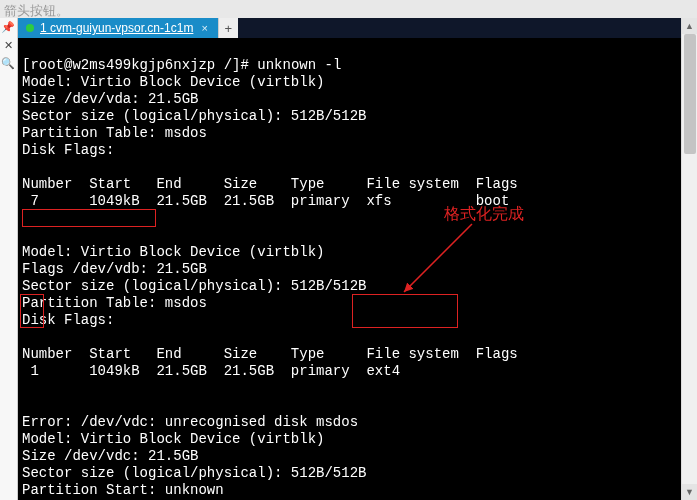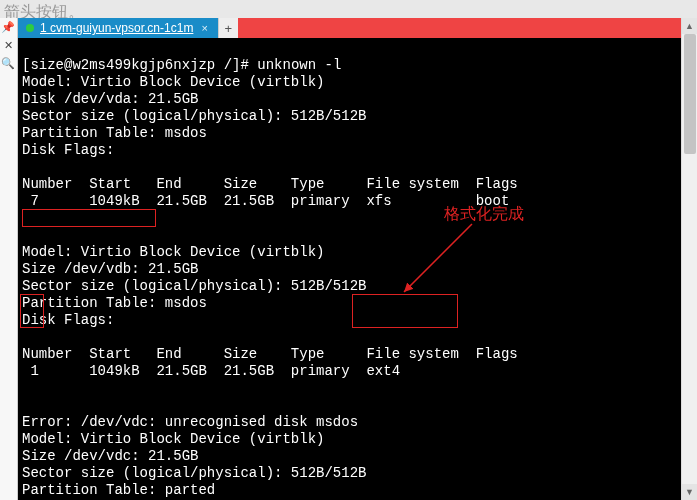--- a/index.html
+++ b/index.html
@@ -8,21 +8,21 @@
     background: #e8e8e8;
     width: 697px;
     height: 500px;
     overflow: hidden;
     position: relative;
   }
   .top-text {
     position: absolute;
     top: 0;
     left: 0;
-    font-size: 16px;
+    font-size: 13px;
     color: #999;
     padding: 2px 4px;
   }
   .sidebar {
     position: absolute;
     top: 18px;
     left: 0;
     width: 18px;
     height: 482px;
     background: #f7f7f7;
@@ -42,21 +42,21 @@
     font-size: 11px;
     color: #444;
     cursor: pointer;
   }
   .tabbar {
     position: absolute;
     top: 18px;
     left: 18px;
     right: 16px;
     height: 20px;
-    background: #ef4444;
+    background: #0f172a;
     display: flex;
     align-items: stretch;
   }
   .tab {
     display: flex;
     align-items: center;
     padding: 0 8px;
     font-size: 12px;
     gap: 6px;
     cursor: pointer;
@@ -165,46 +165,46 @@
   <div class="tab-add">+</div>
 </div>
 
 <div class="scrollbar-v">
   <div class="scroll-arrow">▲</div>
   <div class="scroll-thumb"></div>
   <div class="scroll-arrow" style="position:absolute;bottom:0;width:100%;">▼</div>
 </div>
 
 <div class="terminal">
-<span>[<span>size@w2ms499kgjp6nxjzp</span> <span>/</span>]# <span>unknown -l</span></span>
+<span>[<span>root@w2ms499kgjp6nxjzp</span> <span>/</span>]# <span>unknown -l</span></span>
 <span>Model: Virtio Block Device (virtblk)</span>
-<span>Disk /dev/vda: 21.5GB</span>
+<span>Size /dev/vda: 21.5GB</span>
 <span>Sector size (logical/physical): 512B/512B</span>
 <span>Partition Table: msdos</span>
 <span>Disk Flags:</span>
 
 <span>Number  Start   End     Size    Type     File system  Flags</span>
 <span> 7      1049kB  21.5GB  21.5GB  primary  xfs          boot</span>
 
 
 <span>Model: Virtio Block Device (virtblk)</span>
-<span>Size /dev/vdb: 21.5GB</span>
+<span>Flags /dev/vdb: 21.5GB</span>
 <span>Sector size (logical/physical): 512B/512B</span>
 <span>Partition Table: msdos</span>
 <span>Disk Flags:</span>
 
 <span>Number  Start   End     Size    Type     File system  Flags</span>
 <span> 1      1049kB  21.5GB  21.5GB  primary  ext4</span>
 
 
 <span>Error: /dev/vdc: unrecognised disk msdos</span>
 <span>Model: Virtio Block Device (virtblk)</span>
 <span>Size /dev/vdc: 21.5GB</span>
 <span>Sector size (logical/physical): 512B/512B</span>
-<span>Partition Table: parted</span>
+<span>Partition Start: unknown</span>
 <span>Disk Flags:</span>
 </div>
 
 <div class="annot-box" style="top:209px; left:22px; width:134px; height:18px;"></div>
 <div class="annot-box" style="top:294px; left:20px; width:24px; height:34px;"></div>
 <div class="annot-box" style="top:294px; left:352px; width:106px; height:34px;"></div>
 <div class="annot-text" style="top:204px; left:444px;">格式化完成</div>
 <svg class="annot-arrow" style="top:220px; left:396px; width:84px; height:80px;">
   <defs>
     <marker id="ah" markerWidth="8" markerHeight="8" refX="6" refY="3" orient="auto">

